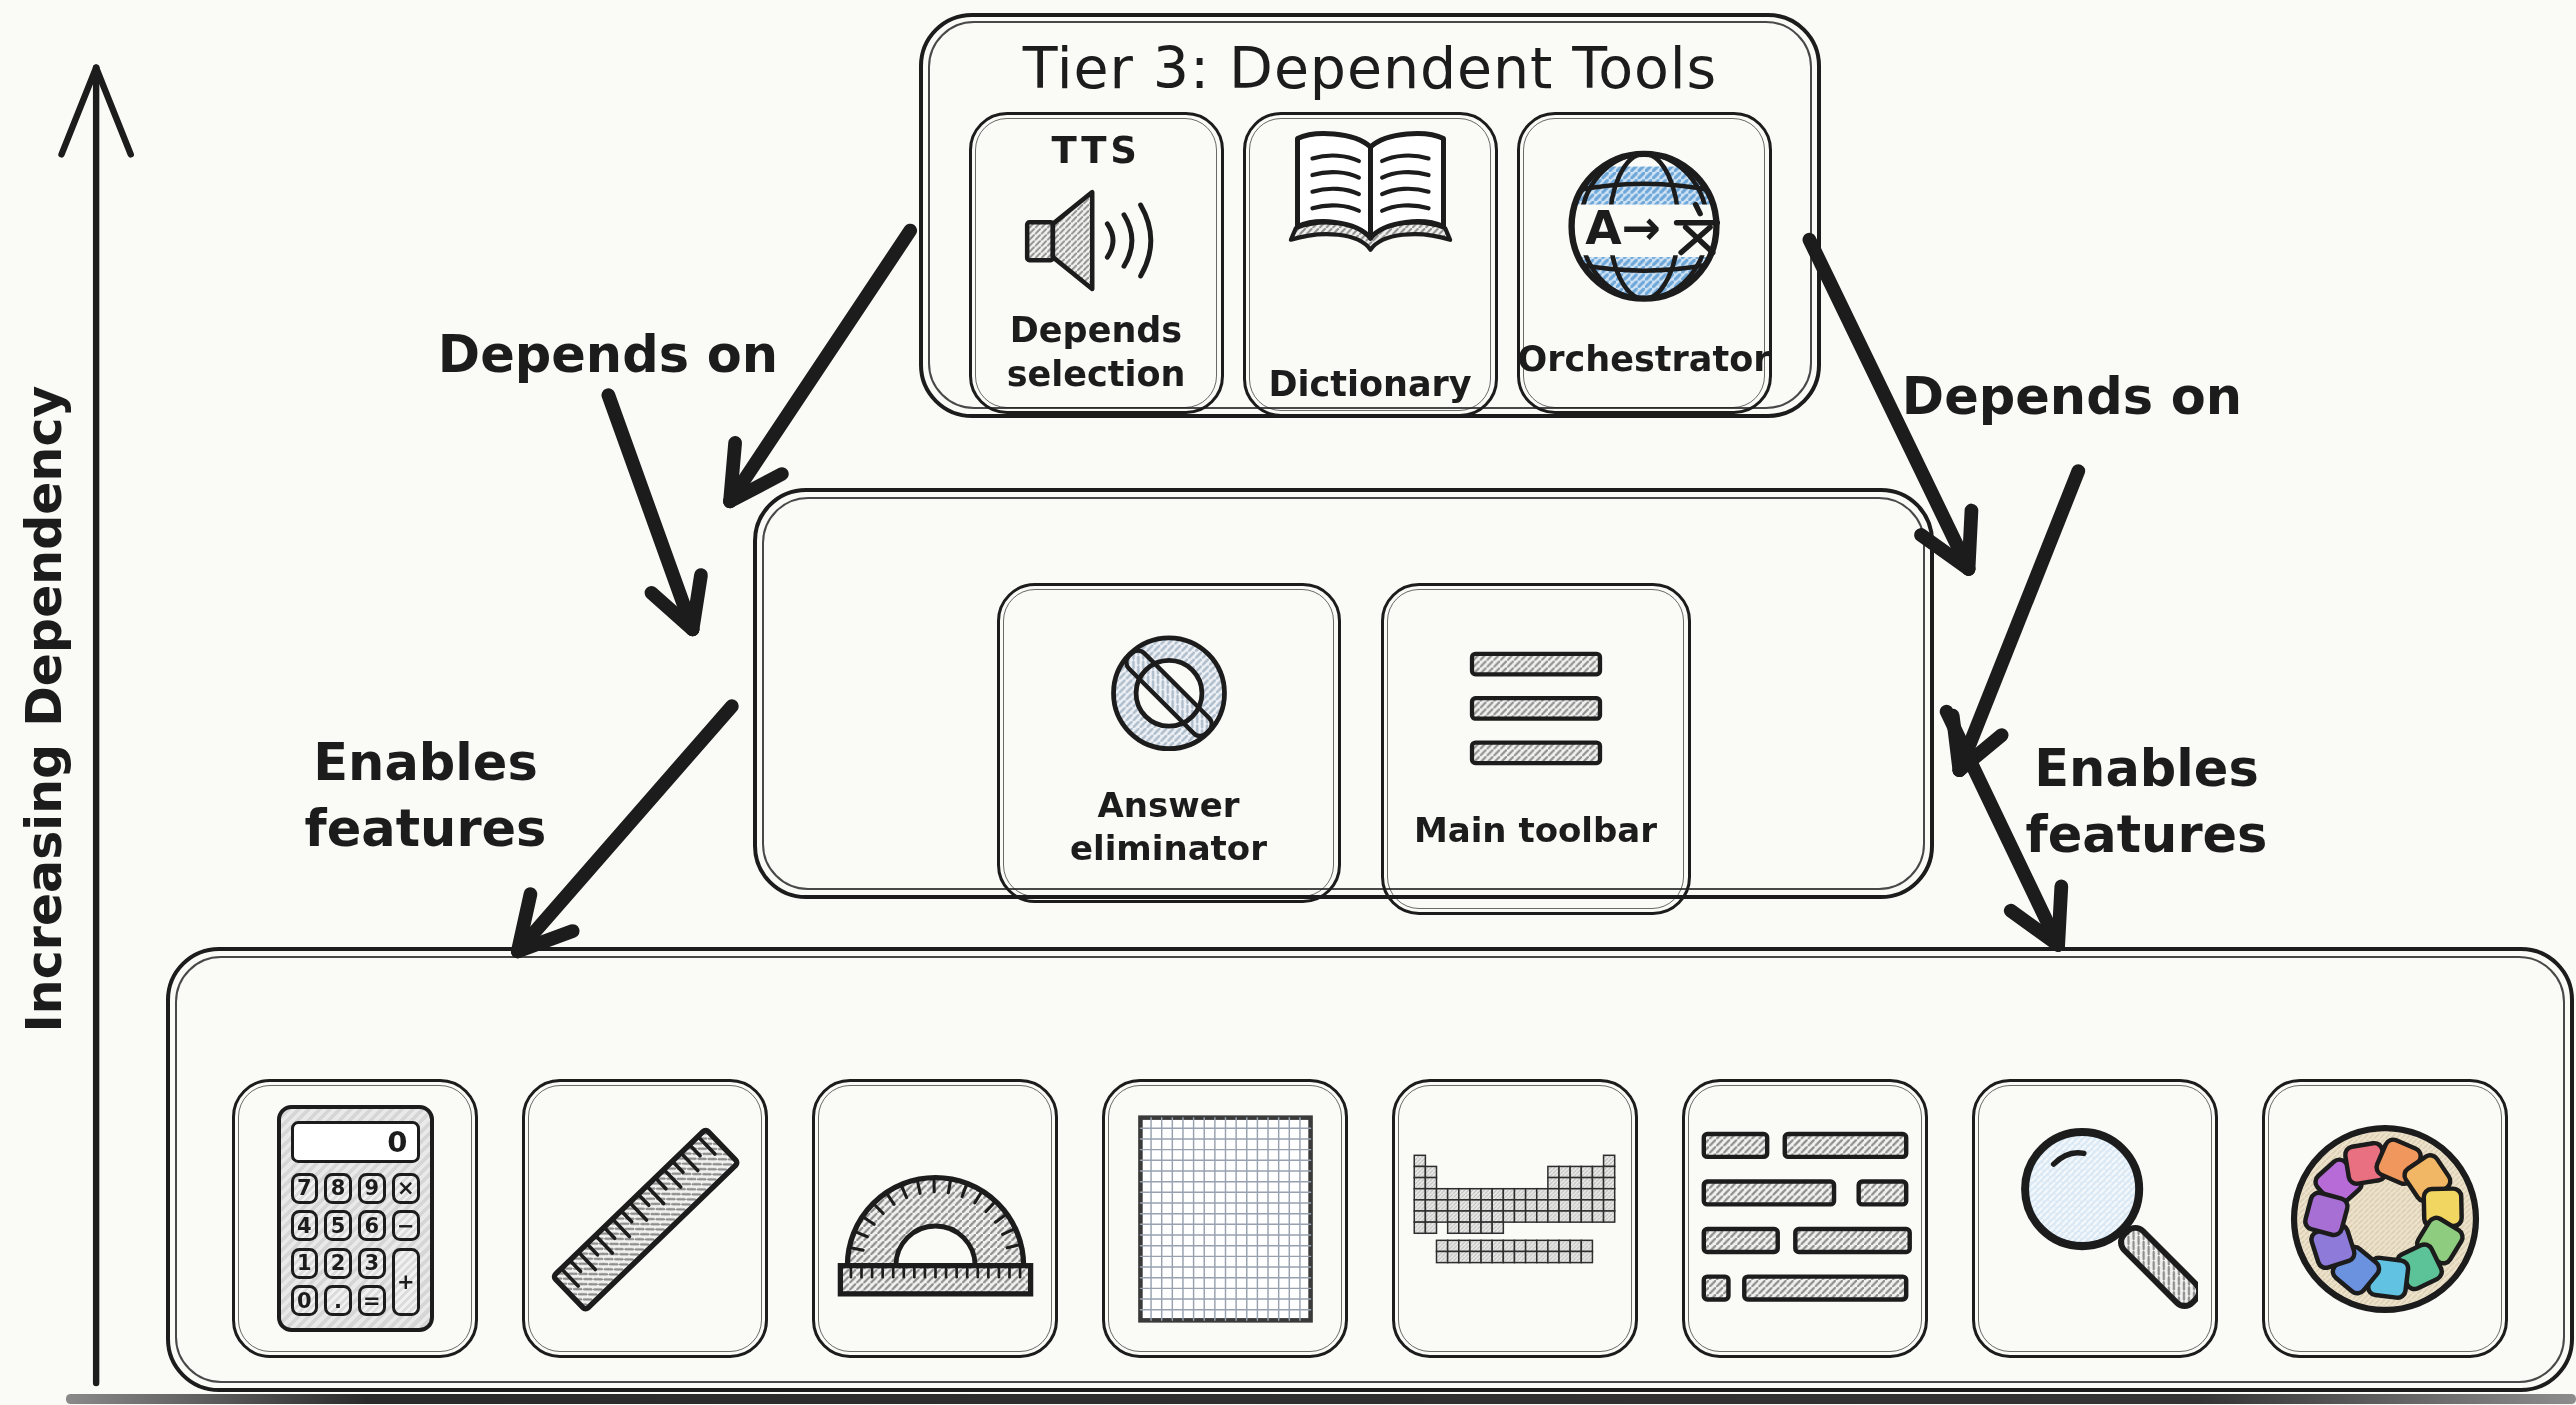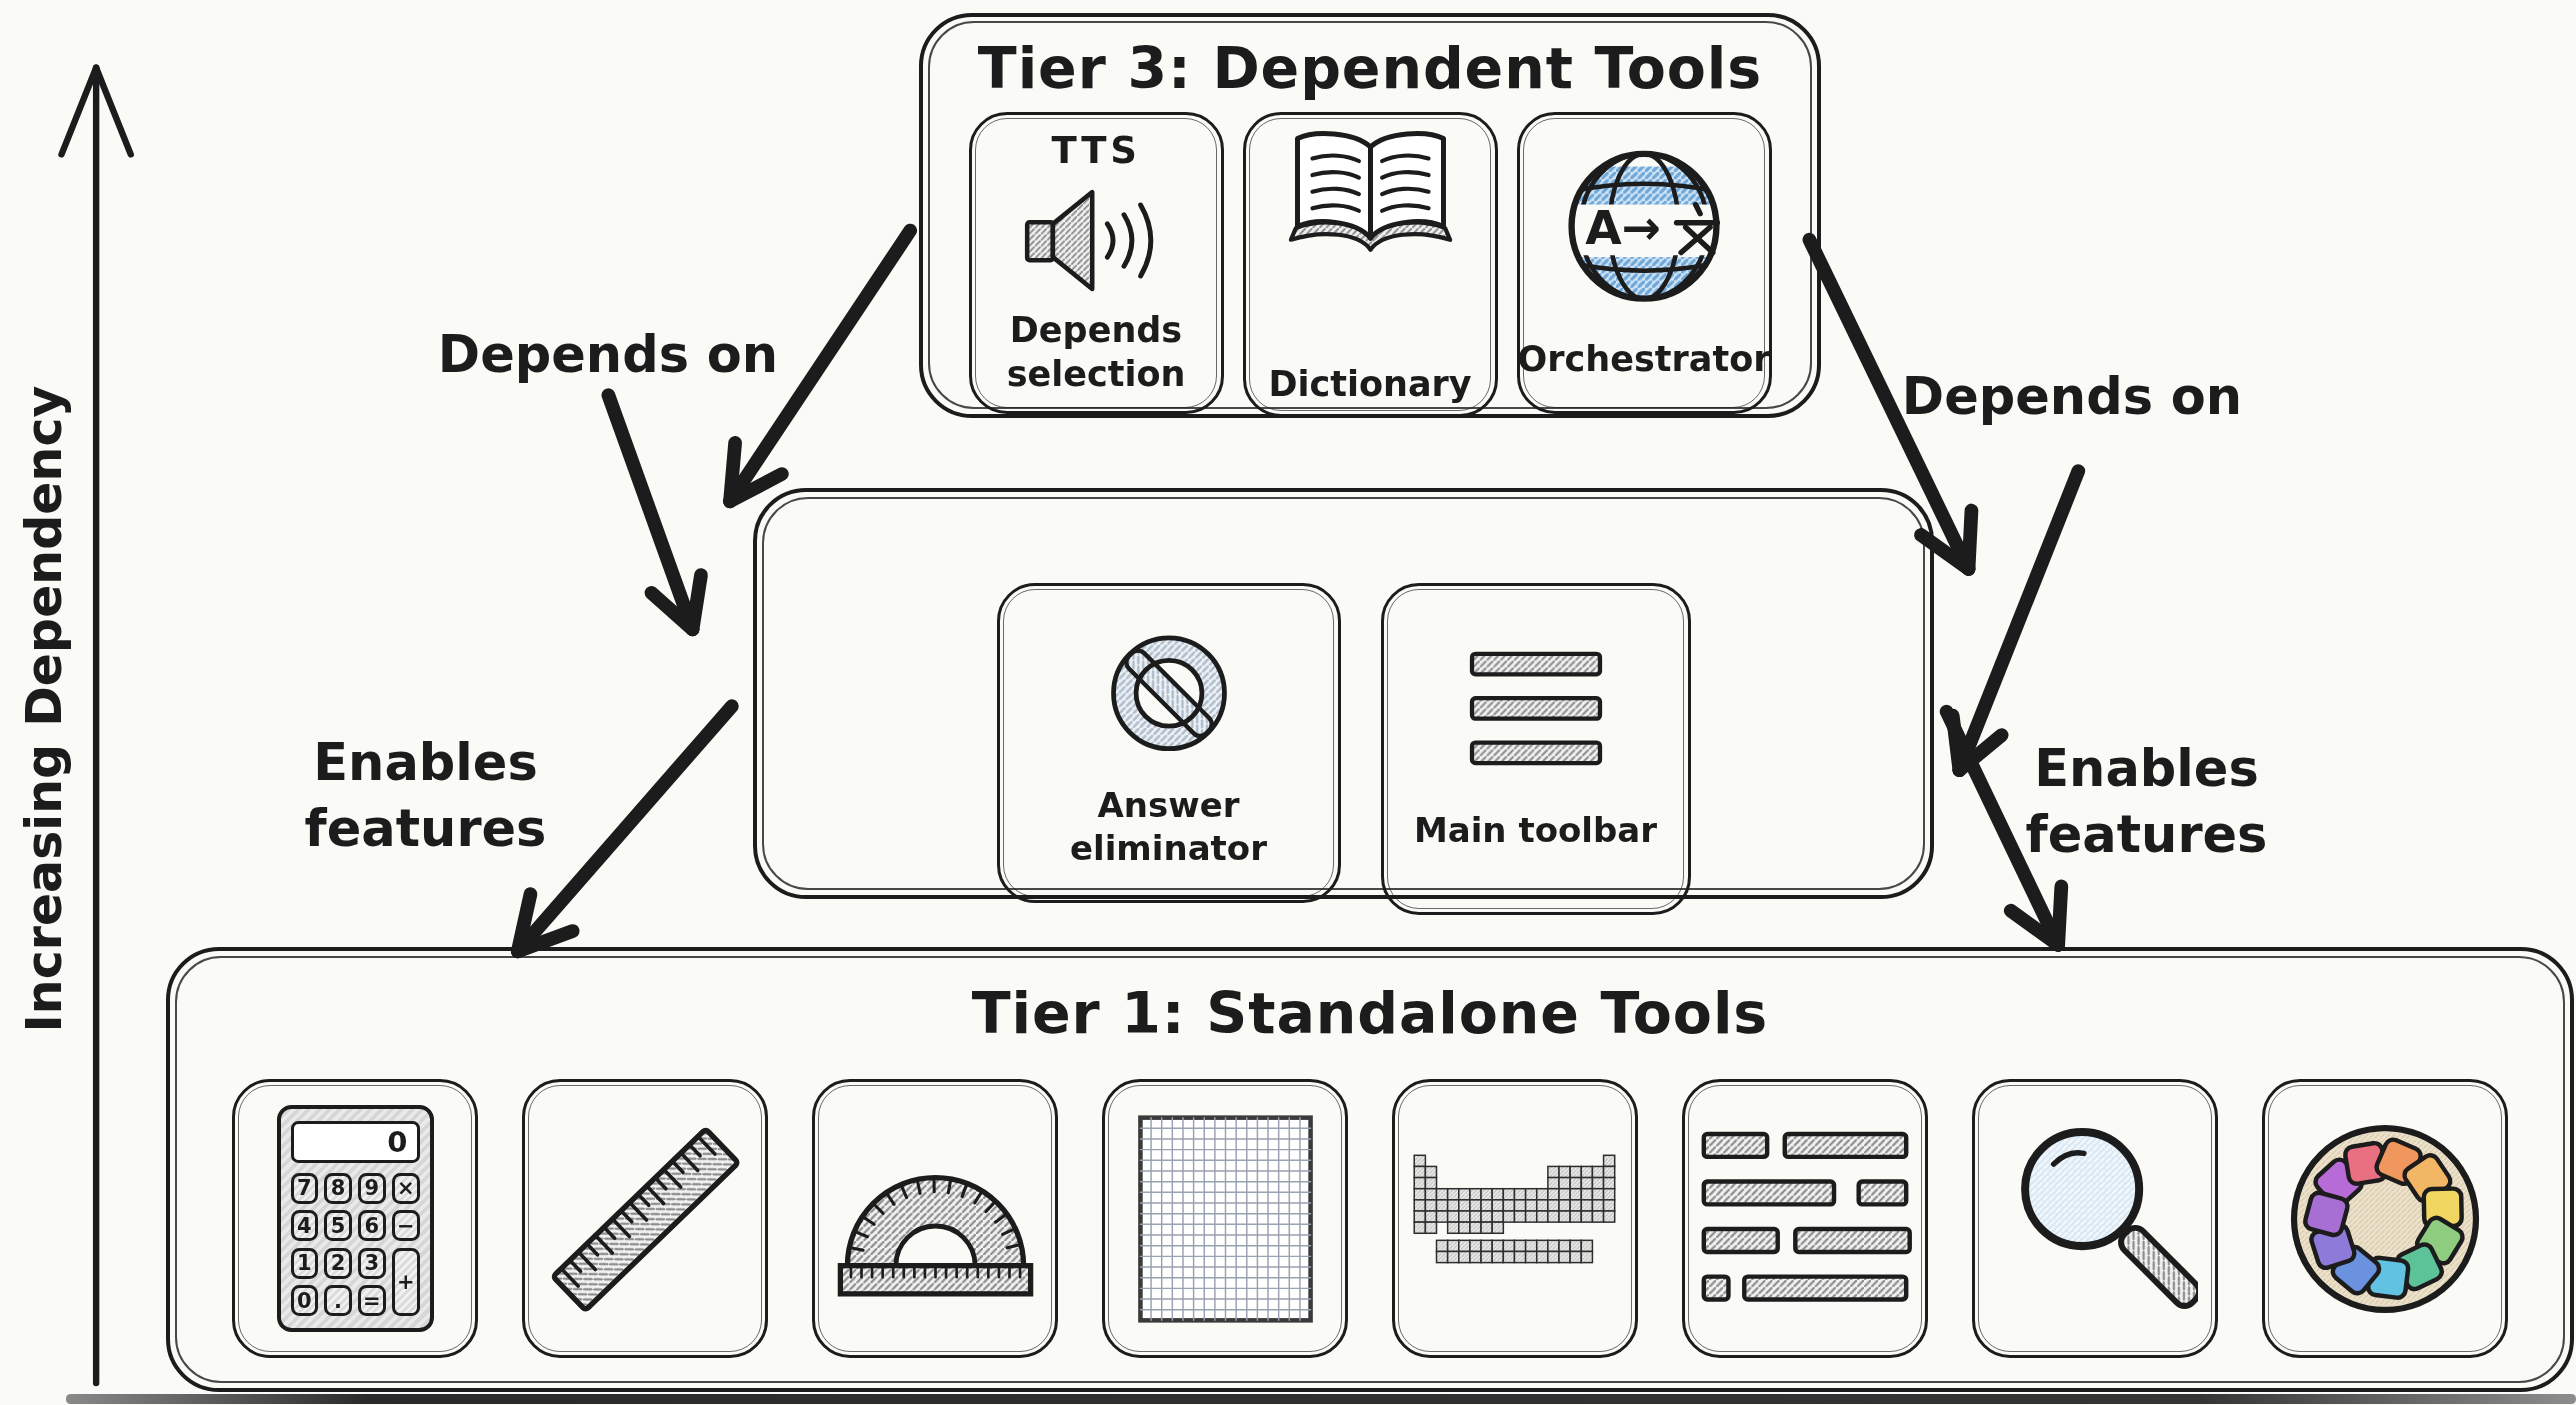--- a/index.html
+++ b/index.html
@@ -1,21 +1,21 @@
 <!DOCTYPE html>
 <html style="font-size:14.6px"><head>
 <meta charset="utf-8">
 <style>
   html,body{margin:0;padding:0;background:#e8e8e8;}
   #canvas{position:relative;width:2576px;height:1405px;background:#fafaf7;overflow:hidden;
           font-family:"DejaVu Sans","Liberation Sans",sans-serif;color:#1c1c1c;}
   .box{position:absolute;border:4.1px solid #1c1c1c;border-radius:53px;}
   .box::before{content:"";position:absolute;inset:4.6px;border:2.3px solid rgba(28,28,28,.8);
                border-radius:46px;pointer-events:none;}
-  .tier-title{position:absolute;left:0;right:0;text-align:center;font-size:57px;font-weight:700;
+  .tier-title{position:absolute;left:0;right:0;text-align:center;font-size:57px;font-weight:400;
               letter-spacing:0.9px;}
   .cards{position:absolute;left:0;right:0;display:flex;justify-content:center;}
   .card{position:relative;border:3.7px solid #1c1c1c;border-radius:38px;display:flex;
         flex-direction:column;align-items:center;}
   .card::before{content:"";position:absolute;inset:3.2px;border:1.8px solid rgba(28,28,28,.65);
                 border-radius:32px;pointer-events:none;}
   .caption{font-size:35px;font-weight:600;text-align:center;white-space:pre-line;line-height:1.25;}
   .t2cap{font-size:34px;}
   .top-label{font-size:37px;font-weight:600;letter-spacing:3.7px;}
   .edge-label{position:absolute;font-size:51px;font-weight:600;text-align:center;
@@ -203,21 +203,20 @@
             <rect x="15" y="60" width="150" height="24" rx="4"></rect>
             <rect x="15" y="112" width="150" height="24" rx="4"></rect>
           </g>
         </svg>
         <div class="caption t2cap">Main toolbar</div>
       </div>
     </div>
   </div>
 
   <div class="box" style="left:166px;top:947px;width:2400px;height:437px">
-    <div class="tier-title" style="top:29px">Tier 1: Standalone Tools</div>
     <div class="cards" style="top:128px;gap:44px">
       <div class="card" style="width:240px;height:273px;justify-content:center">
         <div class="calc">
           <div class="calc-display">0</div>
           <div class="calc-keys" id="calc-keys">
               <span class="calc-key">7</span>
               <span class="calc-key">8</span>
               <span class="calc-key">9</span>
               <span class="calc-key">×</span>
               <span class="calc-key">4</span>

